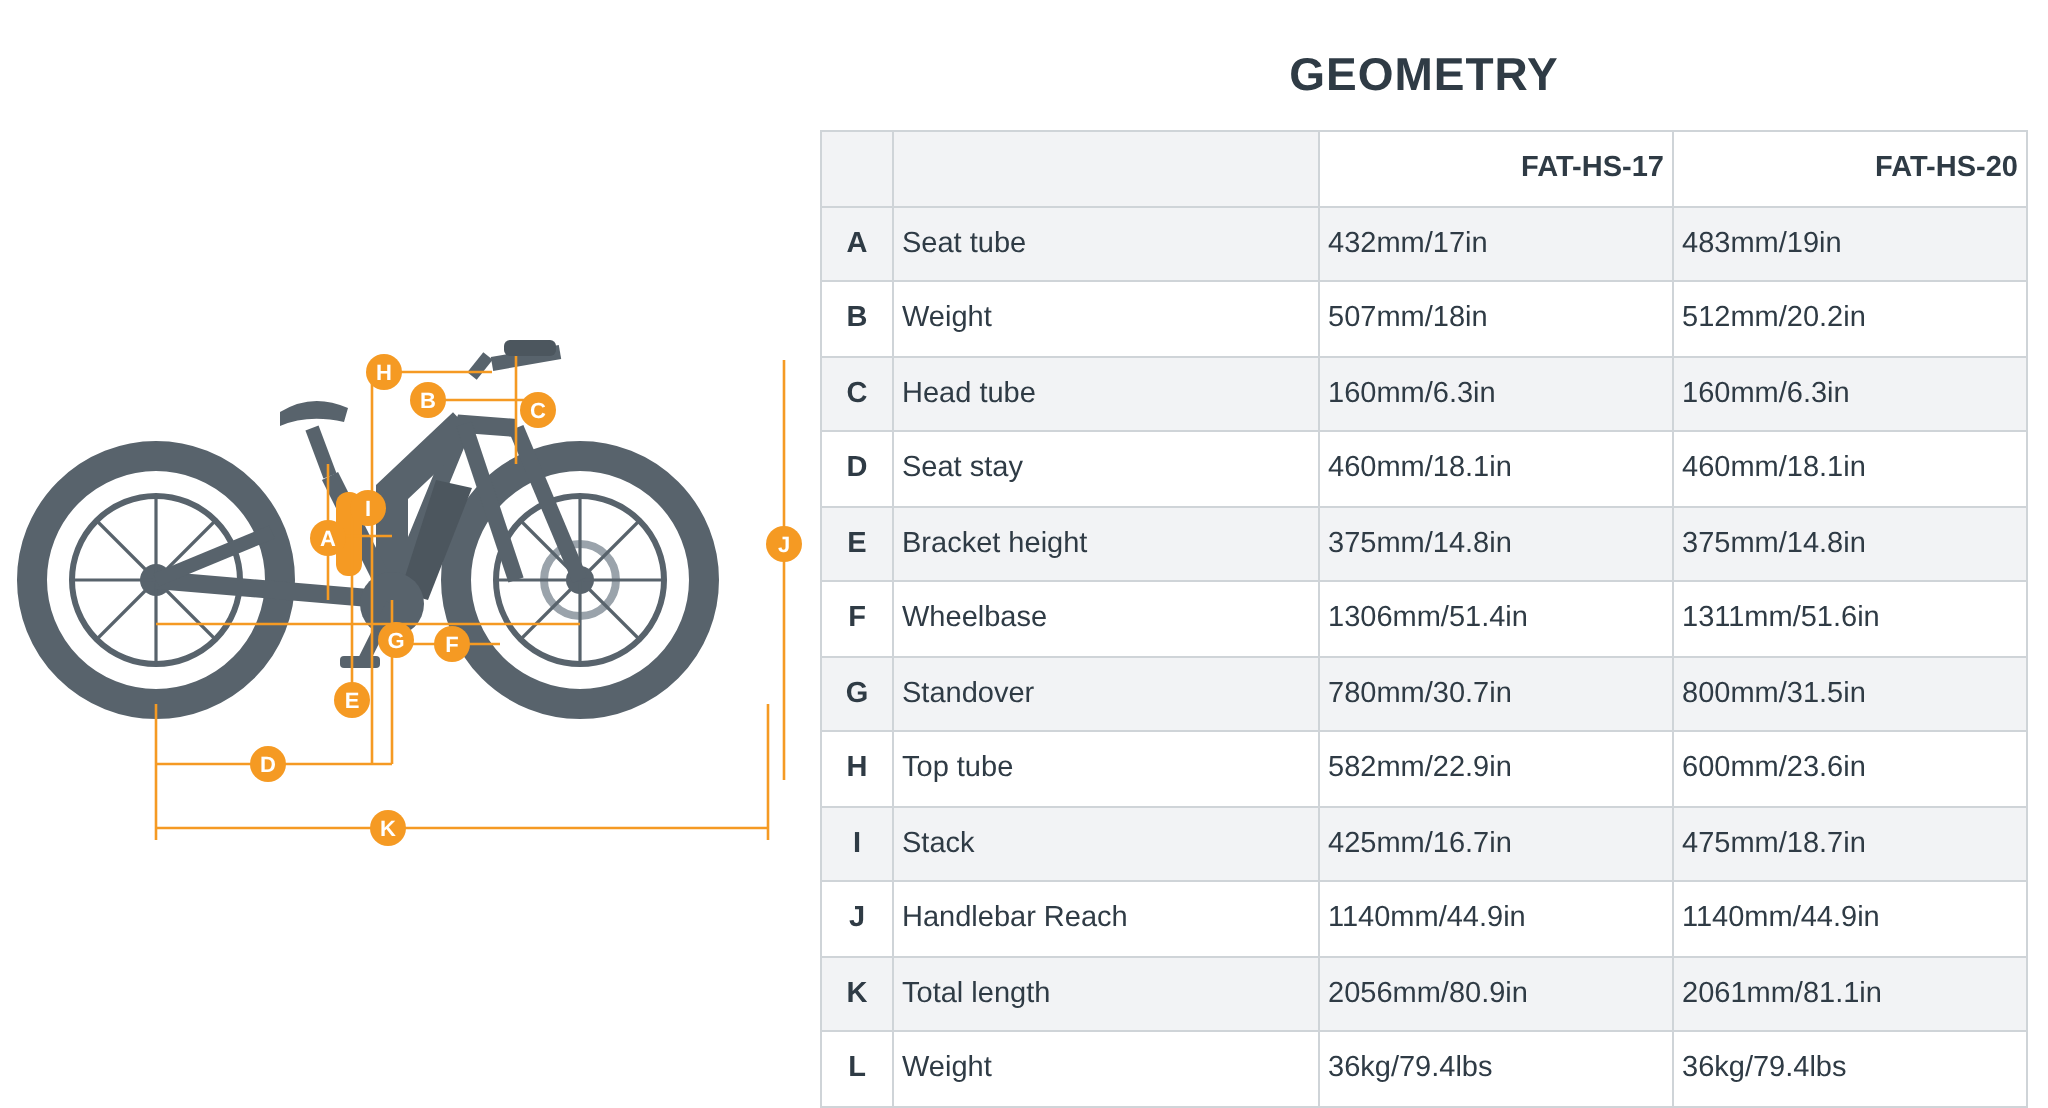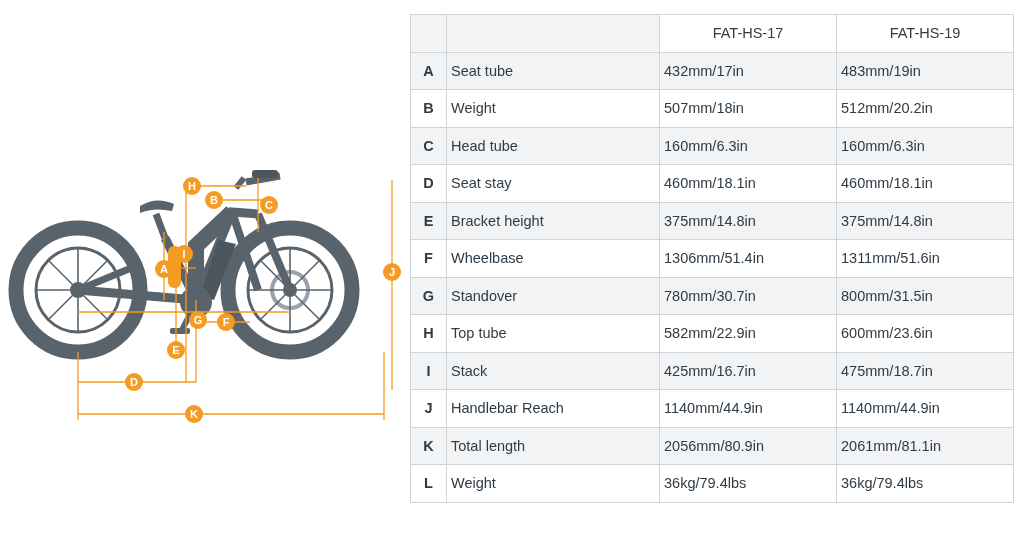--- a/index.html
+++ b/index.html
@@ -60,22 +60,22 @@
     color: #2f3b45;
     box-sizing: border-box;
   }
   col.c-letter { width: 36px; }
   col.c-name   { width: 213px; }
   col.c-val    { width: 177px; }
 
   th.hdr-blank { background: #f2f3f5; border-top: 1px solid #cfd4d8; }
   th.hdr-model {
     font-size: 16.5px;
-    font-weight: normal;
-    text-align: center;
+    font-weight: bold;
+    text-align: right;
     height: 38px;
   }
   .letter-cell {
     text-align: center;
     font-size: 15px;
     font-weight: bold;
   }
   .name-cell {
     text-align: left;
     font-size: 15px;
@@ -212,34 +212,35 @@
         </g>
         <g>
           <circle cx="194" cy="414" r="9" fill="#f59a23"></circle>
           <text x="194" y="418" font-family="Liberation Sans, sans-serif" font-size="11" font-weight="bold" fill="#ffffff" text-anchor="middle">K</text>
         </g>
       </g>
     </svg>
   </div>
 
   <div class="table-pane">
+    <div class="geo-title">GEOMETRY</div>
 
     <table class="geo">
       <colgroup>
         <col class="c-letter">
           <col class="c-name">
           <col class="c-val">
           <col class="c-val">
       </colgroup>
       <thead>
         <tr>
           <th class="hdr-blank"></th>
           <th class="hdr-blank"></th>
           <th class="hdr-model">FAT-HS-17</th>
-          <th class="hdr-model">FAT-HS-19</th>
+          <th class="hdr-model">FAT-HS-20</th>
         </tr>
       </thead>
       <tbody>
         <tr class="shaded">
           <td class="letter-cell">A</td>
           <td class="name-cell">Seat tube</td>
           <td class="val-cell">432mm/17in</td>
           <td class="val-cell">483mm/19in</td>
         </tr>
         <tr class="plain">

